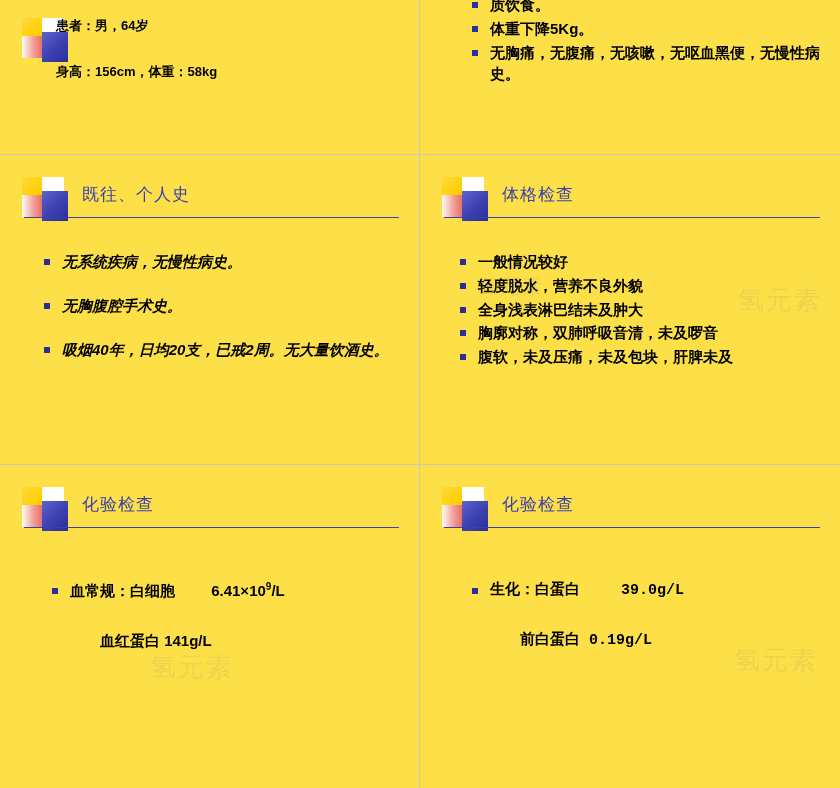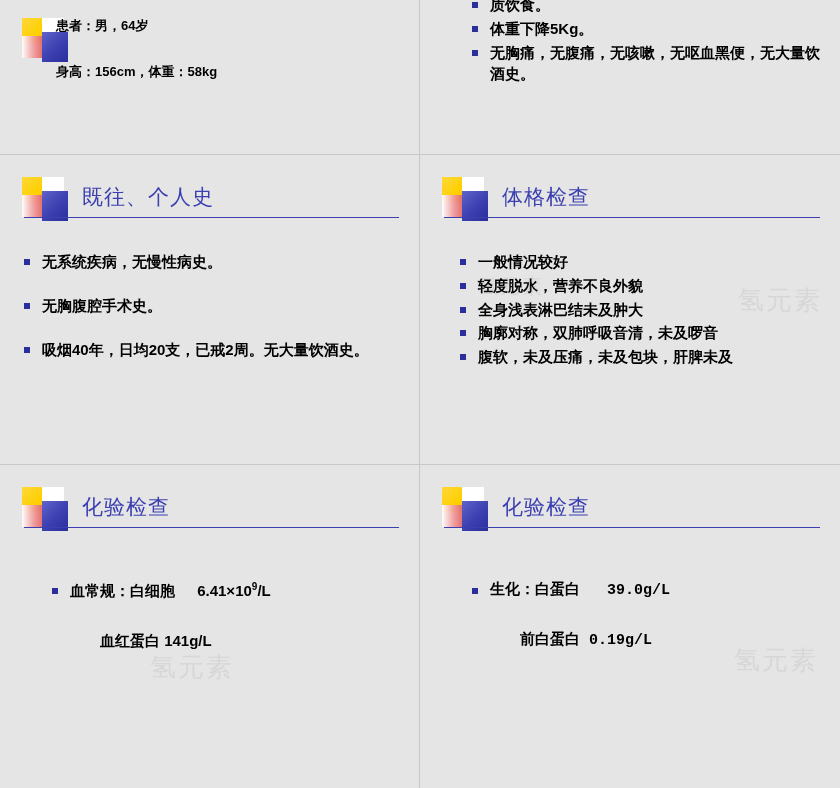--- a/index.html
+++ b/index.html
@@ -21,21 +21,21 @@
     display: grid;
     grid-template-columns: 420px 420px;
     grid-template-rows: 155px 310px 323px;
   }
   .slide {
     position: relative;
     box-sizing: border-box;
     border-right: 1px solid #c8c8c8;
     border-bottom: 1px solid #c8c8c8;
     overflow: hidden;
-    background: #e5e5e5;
+    background: #fde047;
   }
   .slide.col2 { border-right: none; }
   .slide.row3 { border-bottom: none; }
 
   
   .logo {
     position: absolute;
     left: 22px;
     top: 18px;
     width: 56px;
@@ -64,21 +64,21 @@
   .logo .sq-white {
     left: 20px; top: 0;
     width: 22px; height: 18px;
     background: #ffffff;
   }
 
   .slide-title {
     position: absolute;
     left: 82px;
     top: 18px;
-    font-size: 21px;
+    font-size: 17px;
     color: #3b3fb0;
     letter-spacing: 1px;
     white-space: nowrap;
   }
   .title-rule {
     position: absolute;
     left: 24px;
     right: 20px;
     top: 52px;
     height: 0;
@@ -132,21 +132,21 @@
   }
   .lab-line.bulleted::before {
     content: "";
     position: absolute;
     left: 4px;
     top: 9px;
     width: 6px;
     height: 6px;
     background: #2b2f9b;
   }
-  .lab-line .val { margin-left: 18px; }
+  .lab-line .val { margin-left: 32px; }
   .lab-sub {
     padding-left: 52px;
     font-size: 15px;
     font-weight: bold;
     line-height: 1.6;
     margin-top: 26px;
   }
   .sup { font-size: 10px; vertical-align: super; }
 
   
@@ -178,35 +178,35 @@
       <div class="plain-line">患者：男，64岁</div>
       <div class="plain-line">身高：156cm，体重：58kg</div>
     </div>
   </div>
 
   <div class="slide row1 col2">
     <div class="body" style="top:-6px;left:48px;right:14px;">
       <ul class="bullets tight">
         <li>质饮食。</li>
         <li>体重下降5Kg。</li>
-        <li>无胸痛，无腹痛，无咳嗽，无呕血黑便，无大量饮酒史。</li>
+        <li>无胸痛，无腹痛，无咳嗽，无呕血黑便，无慢性病史。</li>
       </ul>
     </div>
   </div>
 
   <div class="slide row2 col1">
     <div class="logo" style="top:22px;">
       <div class="sq sq-yellow"></div>
       <div class="sq sq-white"></div>
       <div class="sq sq-red"></div>
       <div class="sq sq-blue"></div>
     </div>
     <div class="slide-title" style="top:28px;">既往、个人史</div>
     <div class="title-rule" style="top:62px;"></div>
-    <div class="body" style="top:96px;left:20px;right:24px;">
+    <div class="body" style="top:96px;left:40px;right:24px;font-style:italic;">
       <ul class="bullets spaced">
         <li>无系统疾病，无慢性病史。</li>
         <li>无胸腹腔手术史。</li>
         <li>吸烟40年，日均20支，已戒2周。无大量饮酒史。</li>
       </ul>
     </div>
   </div>
 
   <div class="slide row2 col2">
     <div class="logo" style="top:22px;">

